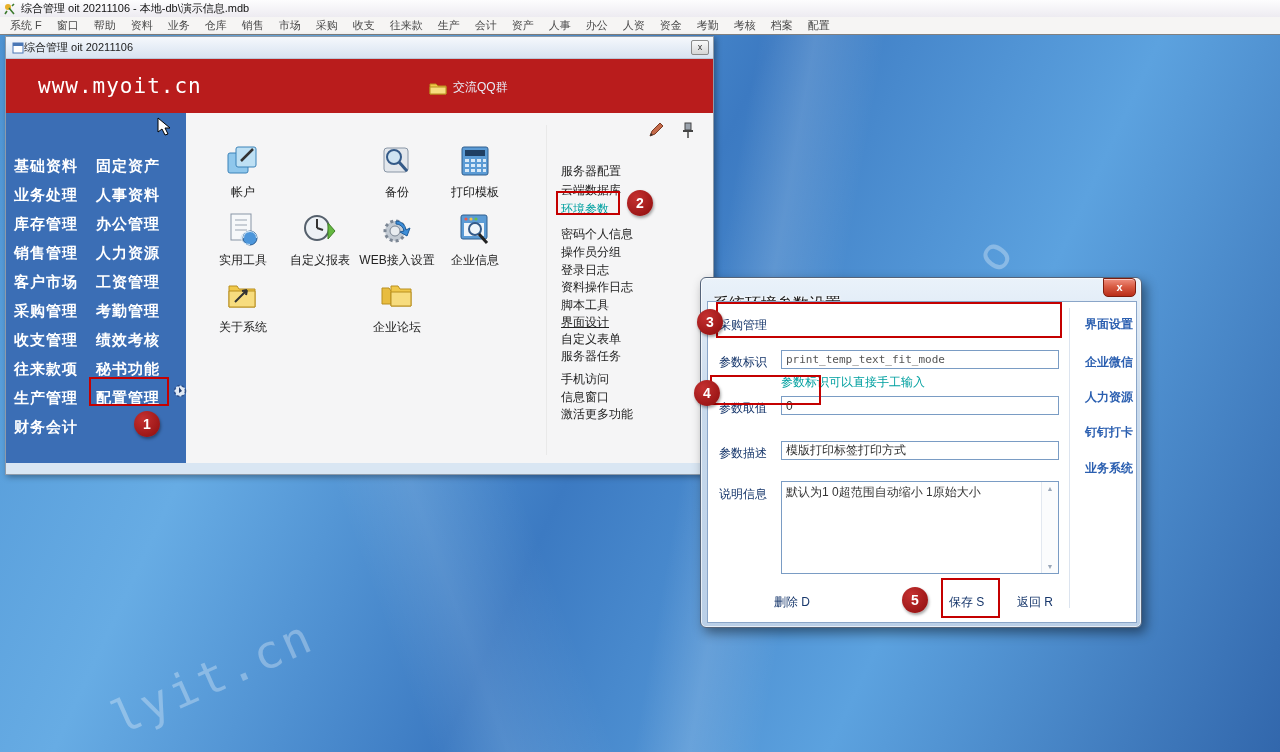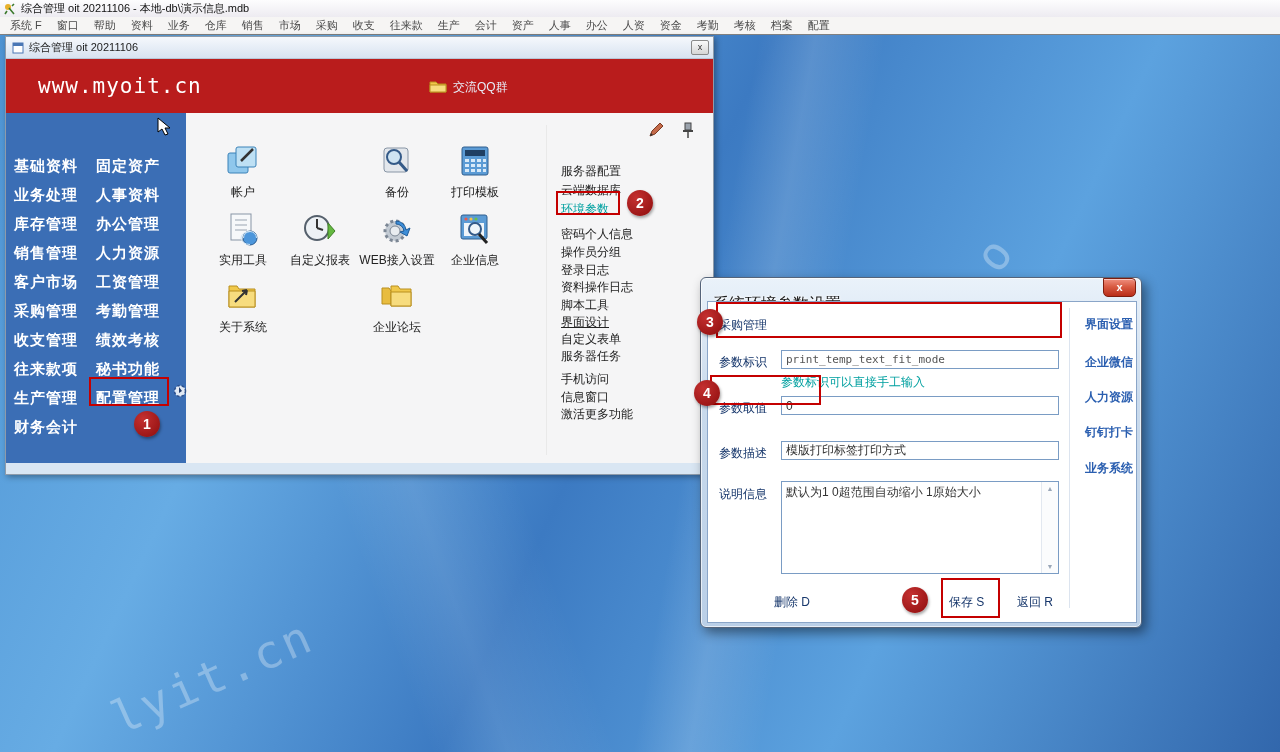--- a/index.html
+++ b/index.html
@@ -22,29 +22,29 @@
       linear-gradient(70deg, rgba(255,255,255,0) 28%, rgba(255,255,255,.10) 33%, rgba(255,255,255,0) 40%),
       linear-gradient(115deg,#4E94D4 0%,#67ACE4 24%,#3C7AC2 48%,#5CA2DF 72%,#3267AC 100%);
     z-index:1; }
   .watermark { position:absolute; color:rgba(255,255,255,.30); font-size:46px; letter-spacing:3px;
     font-family:"DejaVu Sans Mono",monospace; white-space:nowrap; }
 
   
   .win { position:absolute; left:5px; top:36px; width:709px; height:439px; z-index:5;
     border:1px solid #8E9BAA; background:#3B6EB5; box-shadow:2px 2px 6px rgba(0,0,0,.35); }
   .win-titlebar { position:absolute; left:0; top:0; right:0; height:22px;
-    background:linear-gradient(#F5F8FC,#D8E3F1); display:flex; align-items:center; gap:5px;
+    background:linear-gradient(#F5F8FC,#D8E3F1); display:flex; align-items:center; 
     padding-left:6px; font-size:11px; color:#222; border-bottom:1px solid #B9C6D6; }
   .win-close { margin-left:auto; margin-right:4px; width:18px; height:15px; font-size:9px; line-height:13px;
     text-align:center; color:#333; background:linear-gradient(#FAFAFA,#D6D6D6); border:1px solid #8A8A8A;
     border-radius:2px; cursor:default; }
   .banner { position:absolute; left:0; top:22px; right:0; height:54px; background:#b91c1c; }
   .site-text { position:absolute; left:32px; top:15px; color:#fff; font-size:21px; letter-spacing:1px;
     font-family:"DejaVu Sans Mono",monospace; }
-  .qq-group { position:absolute; left:423px; top:20px; display:flex; align-items:flex-start; gap:6px;
+  .qq-group { position:absolute; left:423px; top:20px; display:flex; align-items:center; gap:6px;
     color:#E8EEF8; font-size:12px; }
   .sidebar { position:absolute; left:0; top:76px; width:180px; height:352px; background:#3B6EB5; }
   .side-col { position:absolute; top:38px; }
   .side-col.c1 { left:8px; }
   .side-col.c2 { left:90px; }
   .side-item { height:29px; line-height:29px; color:#FFFFFF; font-size:15px; letter-spacing:1px;
     white-space:nowrap; cursor:default;font-weight:bold; }
   .win-bottom-strip { position:absolute; left:0; bottom:0; right:0; height:11px; background:#D9E6F3; }
   .content { position:absolute; left:180px; top:76px; width:527px; height:352px; background:#F5F5F6; }
   .content-divider { position:absolute; left:360px; top:12px; height:330px; width:1px; background:#E9E9E9; }

